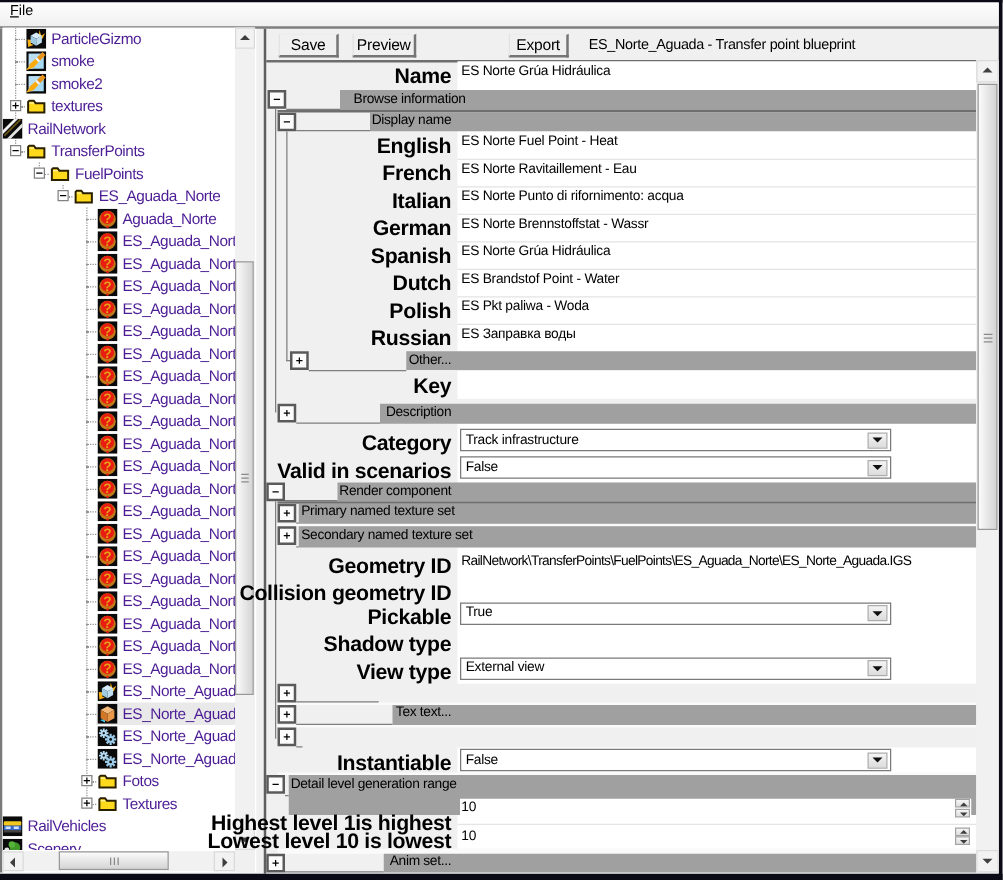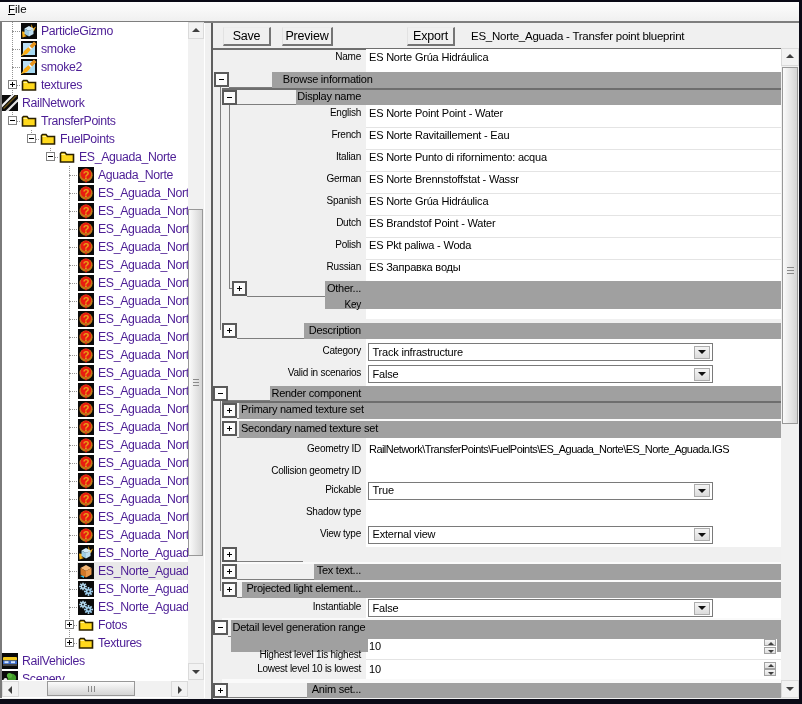--- a/index.html
+++ b/index.html
@@ -7,21 +7,21 @@
 .abs { position:absolute; }
 .ticon { position:absolute; width:16px; height:16px; }
 .ticon svg { display:block; }
 .ttext { position:absolute; font-size:12.3px; letter-spacing:-0.35px; color:#4c1d95; white-space:nowrap; }
 .tbox { position:absolute; width:9px; height:9px; background:#fff; border:1px solid #828282; }
 .vdot { position:absolute; width:1px; border-left:1px dotted #939393; }
 .hdot { position:absolute; height:1px; border-top:1px dotted #939393; }
 .gm { position:absolute; left:50%; top:50%; width:5px; height:1px; margin-left:-2.5px; margin-top:-0.5px; background:#000; display:block; }
 .gp { position:absolute; left:50%; top:50%; width:5px; height:1px; margin-left:-2.5px; margin-top:-0.5px; background:#000; display:block; }
 .gp::after { content:""; position:absolute; left:2px; top:-2px; width:1px; height:5px; background:#000; }
-.lbl { position:absolute; right:441px; font-size:10px; letter-spacing:-0.25px; color:#000; white-space:nowrap; }
+.lbl { position:absolute; right:441px; font-size:17px; letter-spacing:-0.25px; color:#000; white-space:nowrap;font-weight:bold; }
 .val { position:absolute; font-size:11px; letter-spacing:-0.2px; color:#000; white-space:nowrap; }
 .pbar { position:absolute; background:#a0a0a0; font-size:11px; letter-spacing:-0.25px; color:#000; }
 .pbox { position:absolute; width:15px; height:15px; background:#fcfcfc; border:2px solid #5a5a5a; }
 .cmb { position:absolute; width:345px; background:#fff; border:1px solid #7a7a7a; }
 .cmbt { position:absolute; left:4px; top:1.5px; font-size:11px; letter-spacing:-0.2px; white-space:nowrap; }
 .cmbbtn { position:absolute; right:1.5px; top:1.5px; bottom:1.5px; width:16px;
   background:linear-gradient(#f4f4f4,#dcdcdc); border:1px solid #acacac; }
 .cmbbtn .dn { position:absolute; left:2.5px; top:50%; margin-top:-2px; width:0; height:0; border-left:4.5px solid transparent;border-right:4.5px solid transparent;border-top:4.5px solid #111; }
 .spin { position:absolute; right:1px; top:0.5px; width:12px; height:15px; }
 .sb { position:absolute; left:0; top:0; width:12px; height:7px; background:linear-gradient(#f6f6f6,#dedede);
@@ -553,40 +553,40 @@
       <span style="position:absolute;right:408px;top:0.5px;white-space:nowrap">Browse information</span>
     </div>
     <div class="pbox" style="left:222px;top:89.5px">
       <span class="gm"></span>
     </div>
     <div style="position:absolute;left:237px;top:104.0px;width:59px;height:1px;background:#7e7e7e"></div>
     <div class="pbar" style="left:296px;top:89.5px;width:484.5px;height:15.5px">
       <span style="position:absolute;right:419.5px;top:0.5px;white-space:nowrap">Display name</span>
     </div>
     <div class="lbl" style="top:106.5px">English</div>
-    <div class="val" style="left:369px;top:106.5px;">ES Norte Point Point - Water</div>
+    <div class="val" style="left:369px;top:106.5px;">ES Norte Fuel Point - Heat</div>
     <div class="lbl" style="top:128.5px">French</div>
     <div class="val" style="left:369px;top:128.5px;">ES Norte Ravitaillement - Eau</div>
     <div class="lbl" style="top:150.5px">Italian</div>
     <div class="val" style="left:369px;top:150.5px;">ES Norte Punto di rifornimento: acqua</div>
     <div class="lbl" style="top:172.5px">German</div>
     <div class="val" style="left:369px;top:172.5px;">ES Norte Brennstoffstat - Wassr</div>
     <div class="lbl" style="top:194.5px">Spanish</div>
     <div class="val" style="left:369px;top:194.5px;">ES Norte Grúa Hidráulica</div>
     <div class="lbl" style="top:216.5px">Dutch</div>
     <div class="val" style="left:369px;top:216.5px;">ES Brandstof Point - Water</div>
     <div class="lbl" style="top:238.5px">Polish</div>
     <div class="val" style="left:369px;top:238.5px;">ES Pkt paliwa - Woda</div>
     <div class="lbl" style="top:260.5px">Russian</div>
     <div class="val" style="left:369px;top:260.5px;">ES Заправка воды</div>
     <div class="pbox" style="left:232px;top:281px">
       <span class="gp"></span>
     </div>
     <div style="position:absolute;left:247px;top:295.5px;width:78px;height:1px;background:#7e7e7e"></div>
-    <div class="pbar" style="left:325px;top:281px;width:455.5px;height:28px">
+    <div class="pbar" style="left:325px;top:281px;width:455.5px;height:15px">
       <span style="position:absolute;right:419.5px;top:0.5px;white-space:nowrap">Other...</span>
     </div>
     <div class="lbl" style="top:299.0px">Key</div>
     <div class="pbox" style="left:222px;top:323px">
       <span class="gp"></span>
     </div>
     <div style="position:absolute;left:237px;top:337.5px;width:67px;height:1px;background:#7e7e7e"></div>
     <div class="pbar" style="left:304px;top:323px;width:476.5px;height:15.5px">
       <span style="position:absolute;right:419.5px;top:0.5px;white-space:nowrap">Description</span>
     </div>
@@ -651,23 +651,20 @@
       <span class="gp"></span>
     </div>
     <div style="position:absolute;left:237px;top:578.5px;width:77px;height:1px;background:#7e7e7e"></div>
     <div class="pbar" style="left:314px;top:563.5px;width:466.5px;height:16px">
       <span style="position:absolute;right:419.5px;top:0.5px;white-space:nowrap">Tex text...</span>
     </div>
     <div class="pbox" style="left:222px;top:581.5px">
       <span class="gp"></span>
     </div>
     <div style="position:absolute;left:237px;top:596.5px;width:5px;height:1px;background:#7e7e7e"></div>
-    <div class="pbar" style="left:242px;top:581.5px;width:538.5px;height:16px">
-      <span style="position:absolute;right:419.5px;top:0.5px;white-space:nowrap">Projected light element...</span>
-    </div>
     <div class="lbl" style="top:601.0px">Instantiable</div>
     <div class="cmb" style="left:367.5px;top:599px;height:18px">
       <span class="cmbt">False</span>
       <span class="cmbbtn">
         <span class="dn"></span>
       </span>
     </div>
     <div class="pbox" style="left:213px;top:620px">
       <span class="gm"></span>
     </div>

